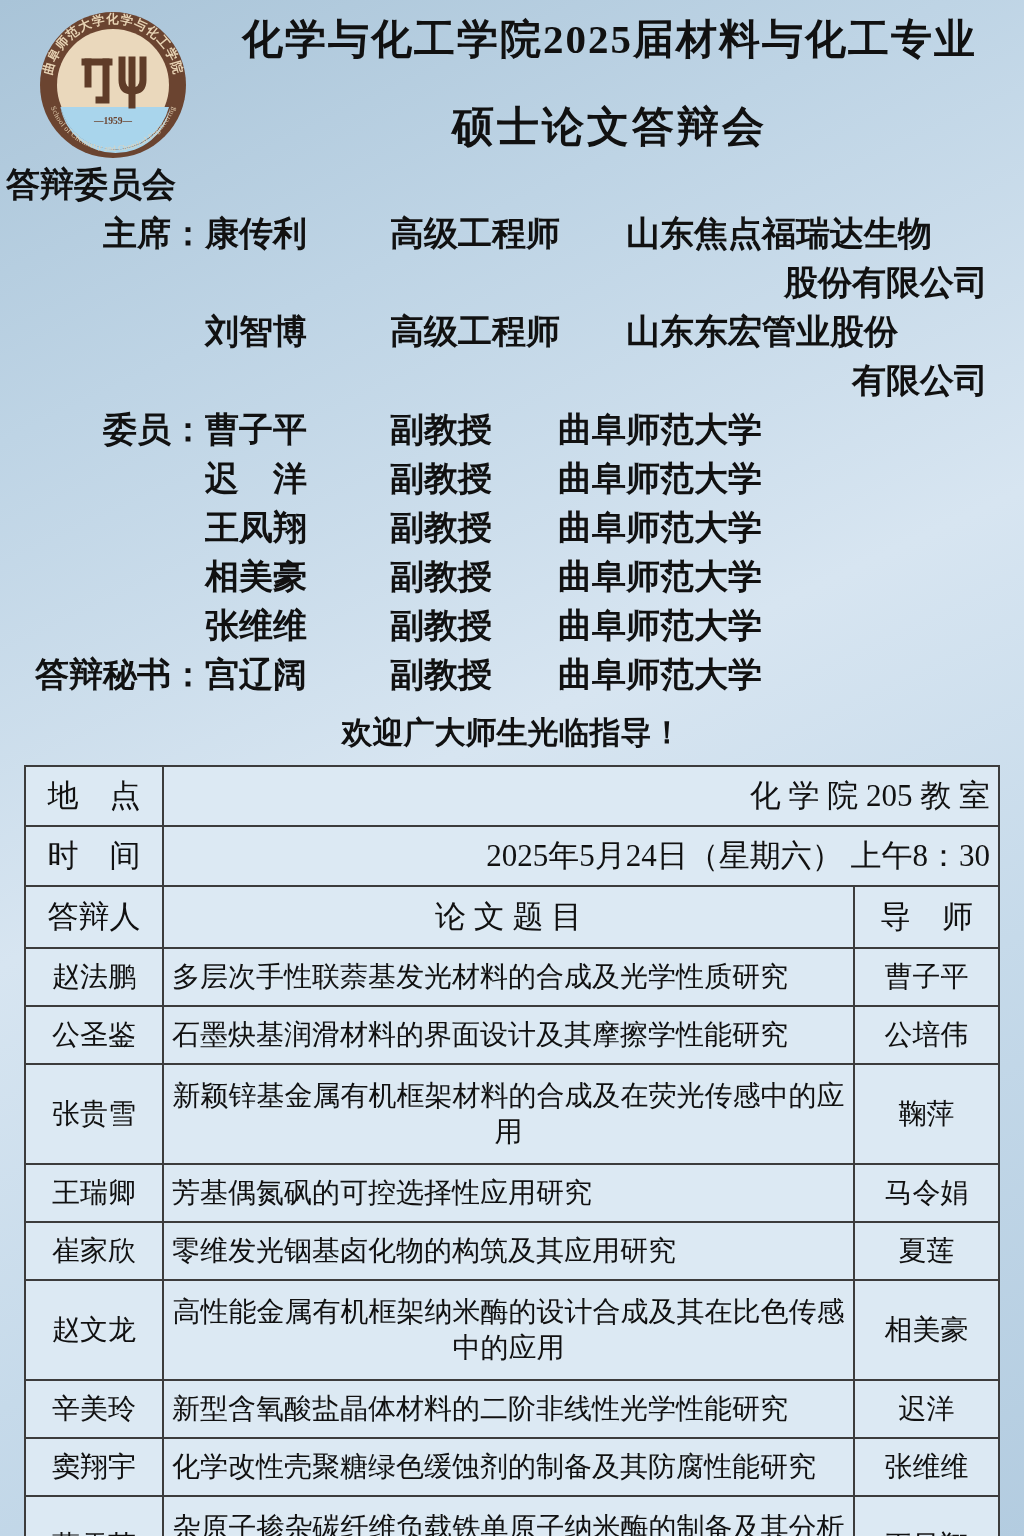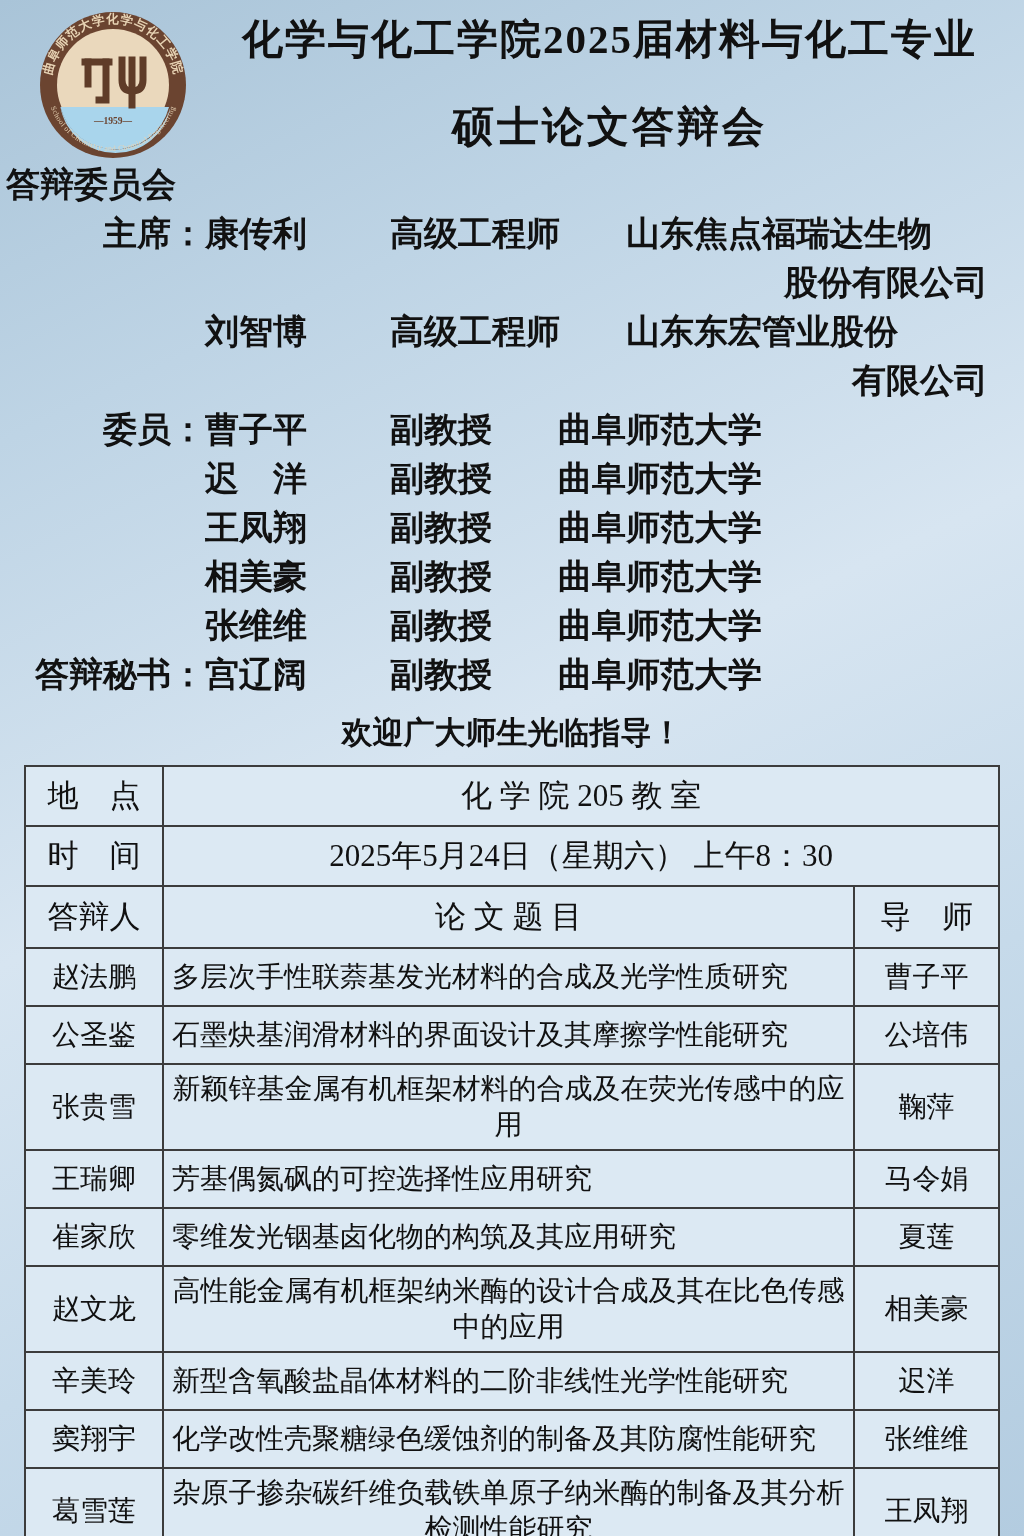--- a/index.html
+++ b/index.html
@@ -36,23 +36,23 @@
   table.sched col.c1{width:138px;}
   table.sched col.c2{width:691px;}
   table.sched col.c3{width:145px;}
   table.sched th,table.sched td{
     border:2px solid #3c3c3c;background:#dce9f3;
     font-weight:normal;padding:8px;vertical-align:middle;
   }
   tr.r-info{height:60px;}
   tr.r-head{height:62px;}
   tr.r-data{height:58px;}
-  tr.r-tall{height:86px;}
+  tr.r-tall{height:100px;}
   .lab{font-size:31px;text-align:center;}
-  .val{font-size:31px;text-align:center;}
+  .val{font-size:31px;text-align:right;}
   .col-head{font-size:31px;text-align:center;}
   td.cand{font-size:28px;text-align:center;}
   td.thesis{font-size:28px;line-height:36px;padding:2px 6px 2px 28px;text-align:left;}
   td.thesis.center{padding:2px 6px;text-align:center;}
   td.adv{font-size:28px;text-align:center;}
 </style>
 </head>
 <body>
 
 <div class="poster">

